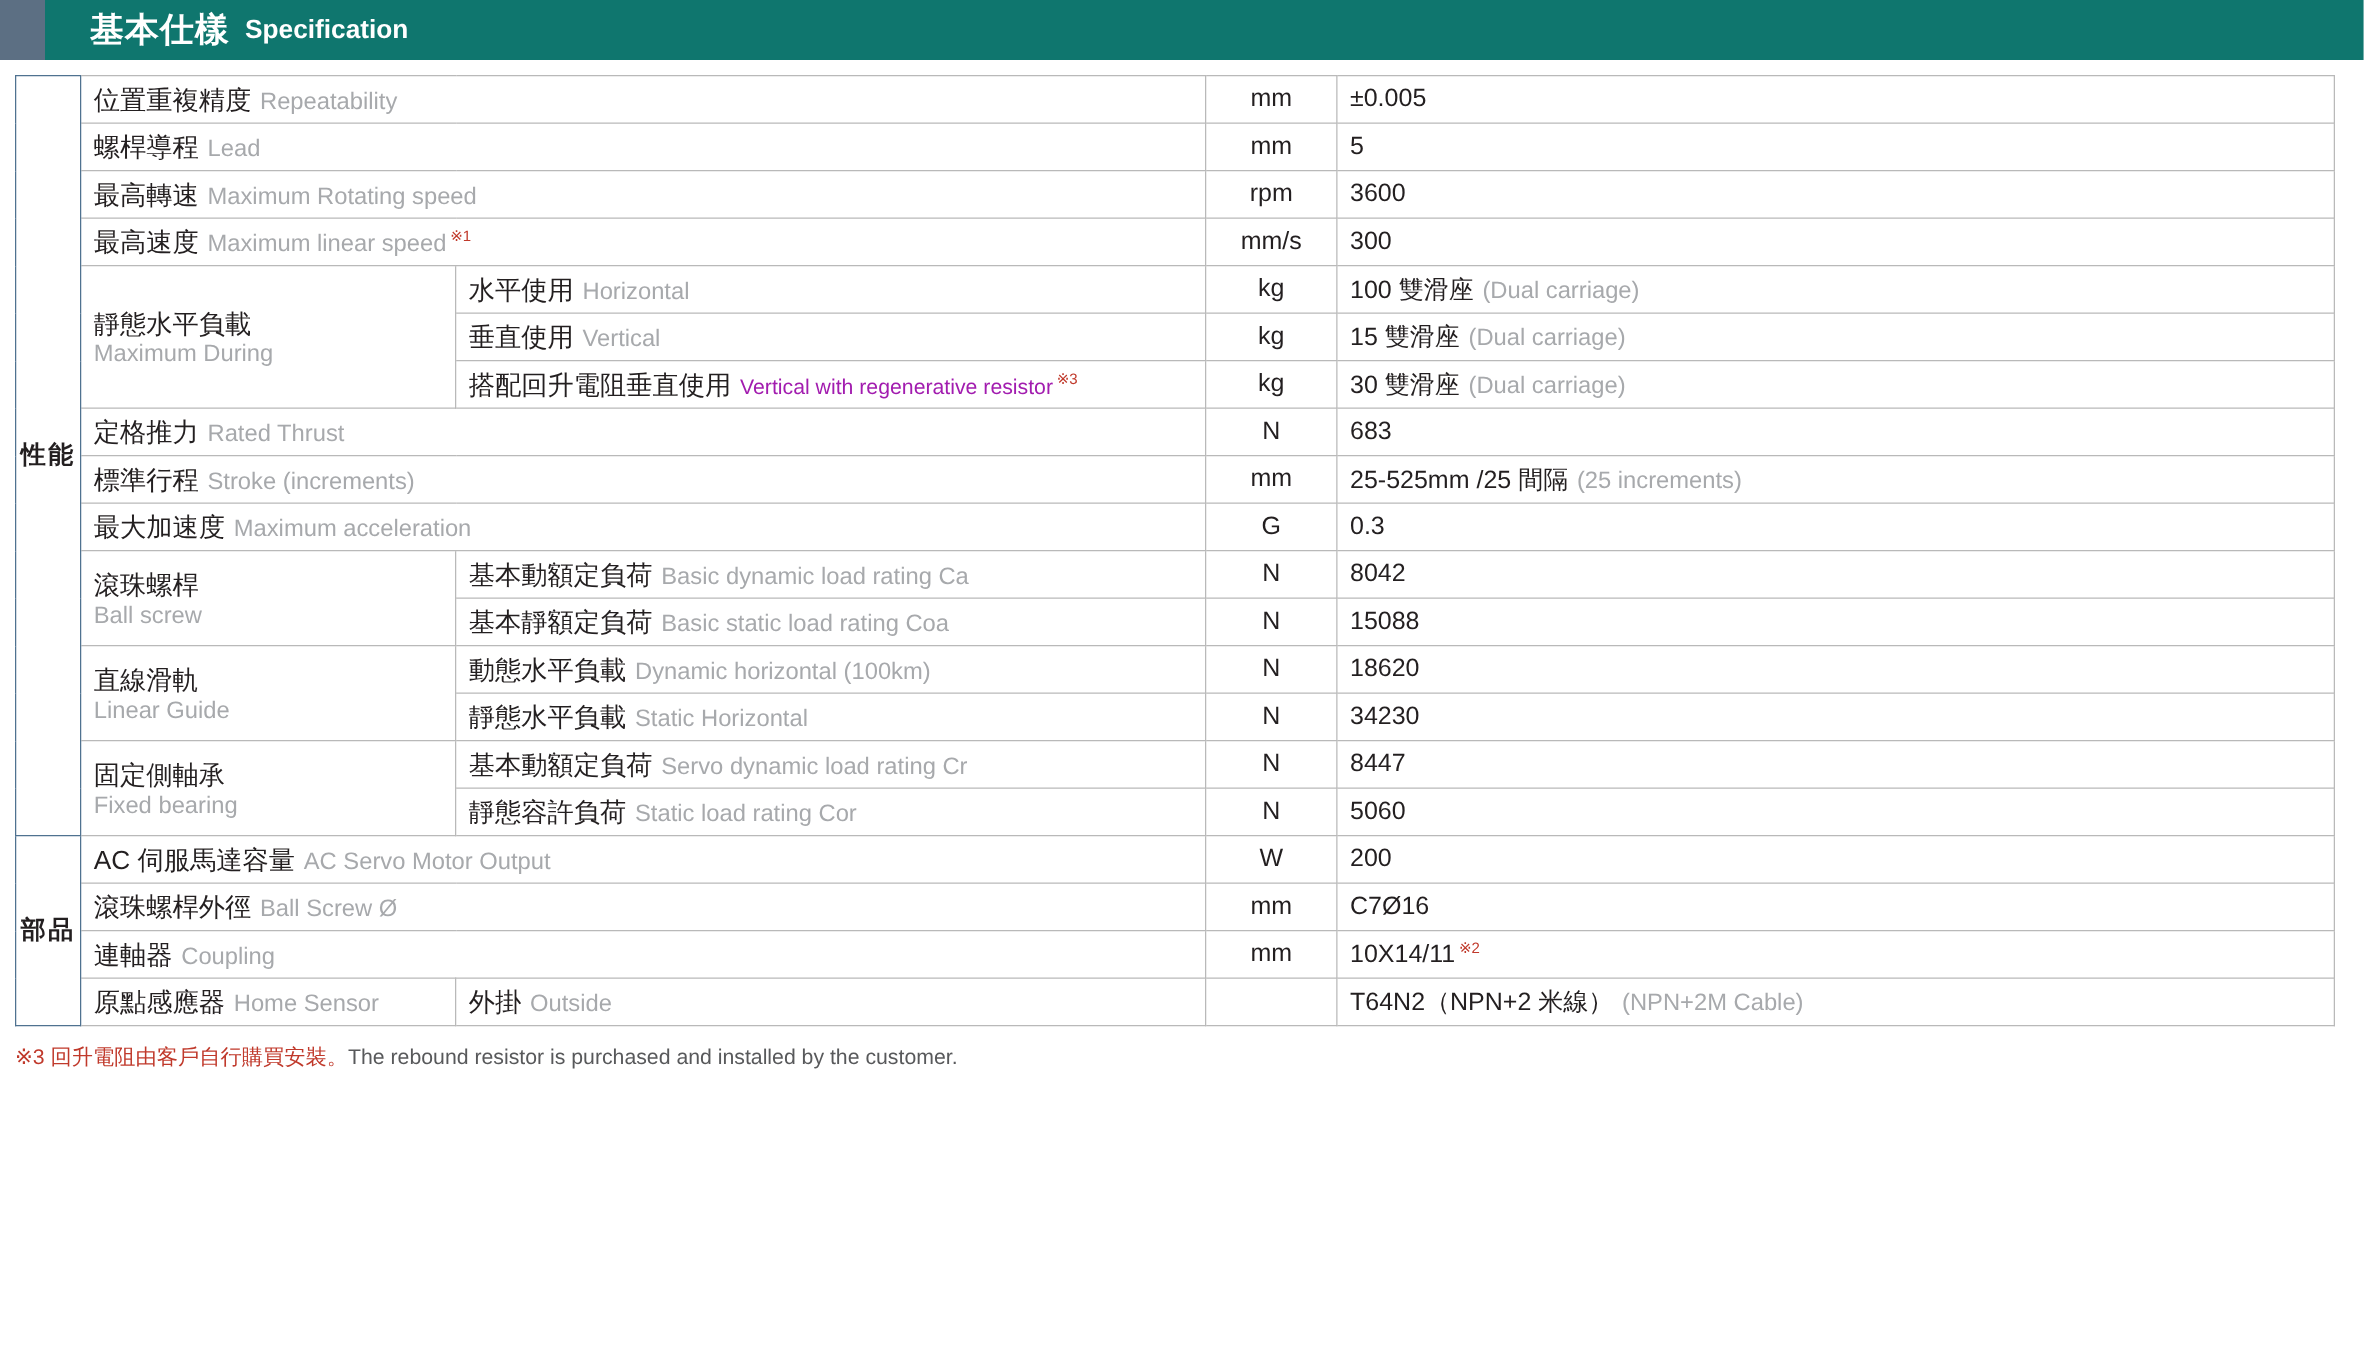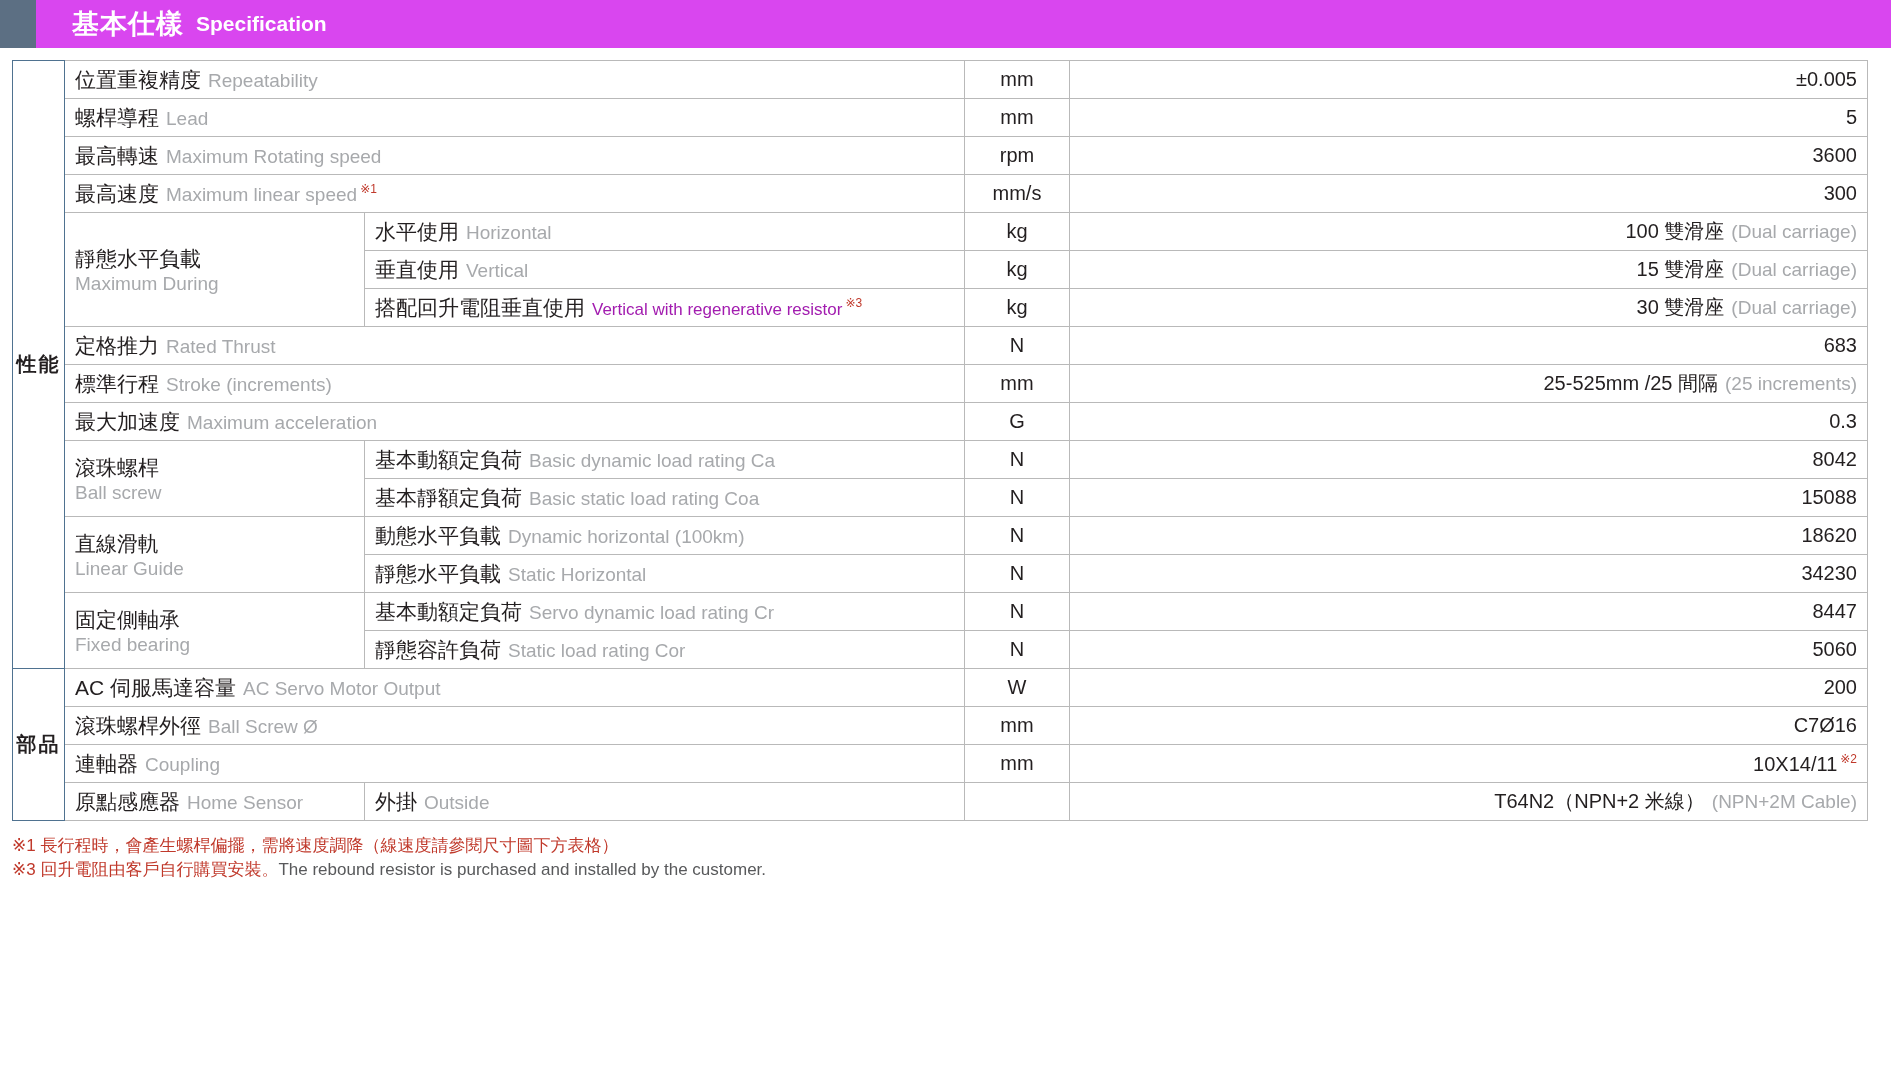--- a/index.html
+++ b/index.html
@@ -22,21 +22,21 @@
     align-items: stretch;
     height: 48px;
     margin: 0 0 0 0;
   }
   .header-accent {
     width: 36px;
     background: #5c6f83;
   }
   .header-bar {
     flex: 1;
-    background: #d946ef;
+    background: #0f766e;
     display: flex;
     align-items: center;
     padding-left: 36px;
     color: #ffffff;
   }
   .header-jp {
     font-size: 27px;
     font-weight: bold;
     letter-spacing: 1px;
   }
@@ -100,21 +100,21 @@
     font-size: 12px;
     vertical-align: super;
     margin-left: 3px;
   }
   .unit {
     text-align: center;
     font-size: 21px;
     color: #231f20;
   }
   .val {
-    text-align: right;
+    text-align: left;
     font-size: 21px;
     color: #231f20;
   }
   .val .en {
     font-size: 19px;
   }
   .grp {
     vertical-align: middle;
   }
   .grp .jp { display: block; font-size: 21px; }
@@ -385,20 +385,19 @@
             <span>T64N2（NPN+2 米線）</span><span class="en">(NPN+2M Cable)</span>
           </td>
         </tr>
 
       </tbody>
     </table>
   </div>
 
   <div class="footnotes">
     <div class="fn-row">
-      <div class="fn-jp">※1 長行程時，會產生螺桿偏擺，需將速度調降（線速度請參閱尺寸圖下方表格）</div>
     </div>
     <div class="fn-row">
       <span class="fn-jp">※3 回升電阻由客戶自行購買安裝。</span><span class="fn-inline-en">The rebound resistor is purchased and installed by the customer.</span>
     </div>
   </div>
 
 </div>
 
 </body></html>

